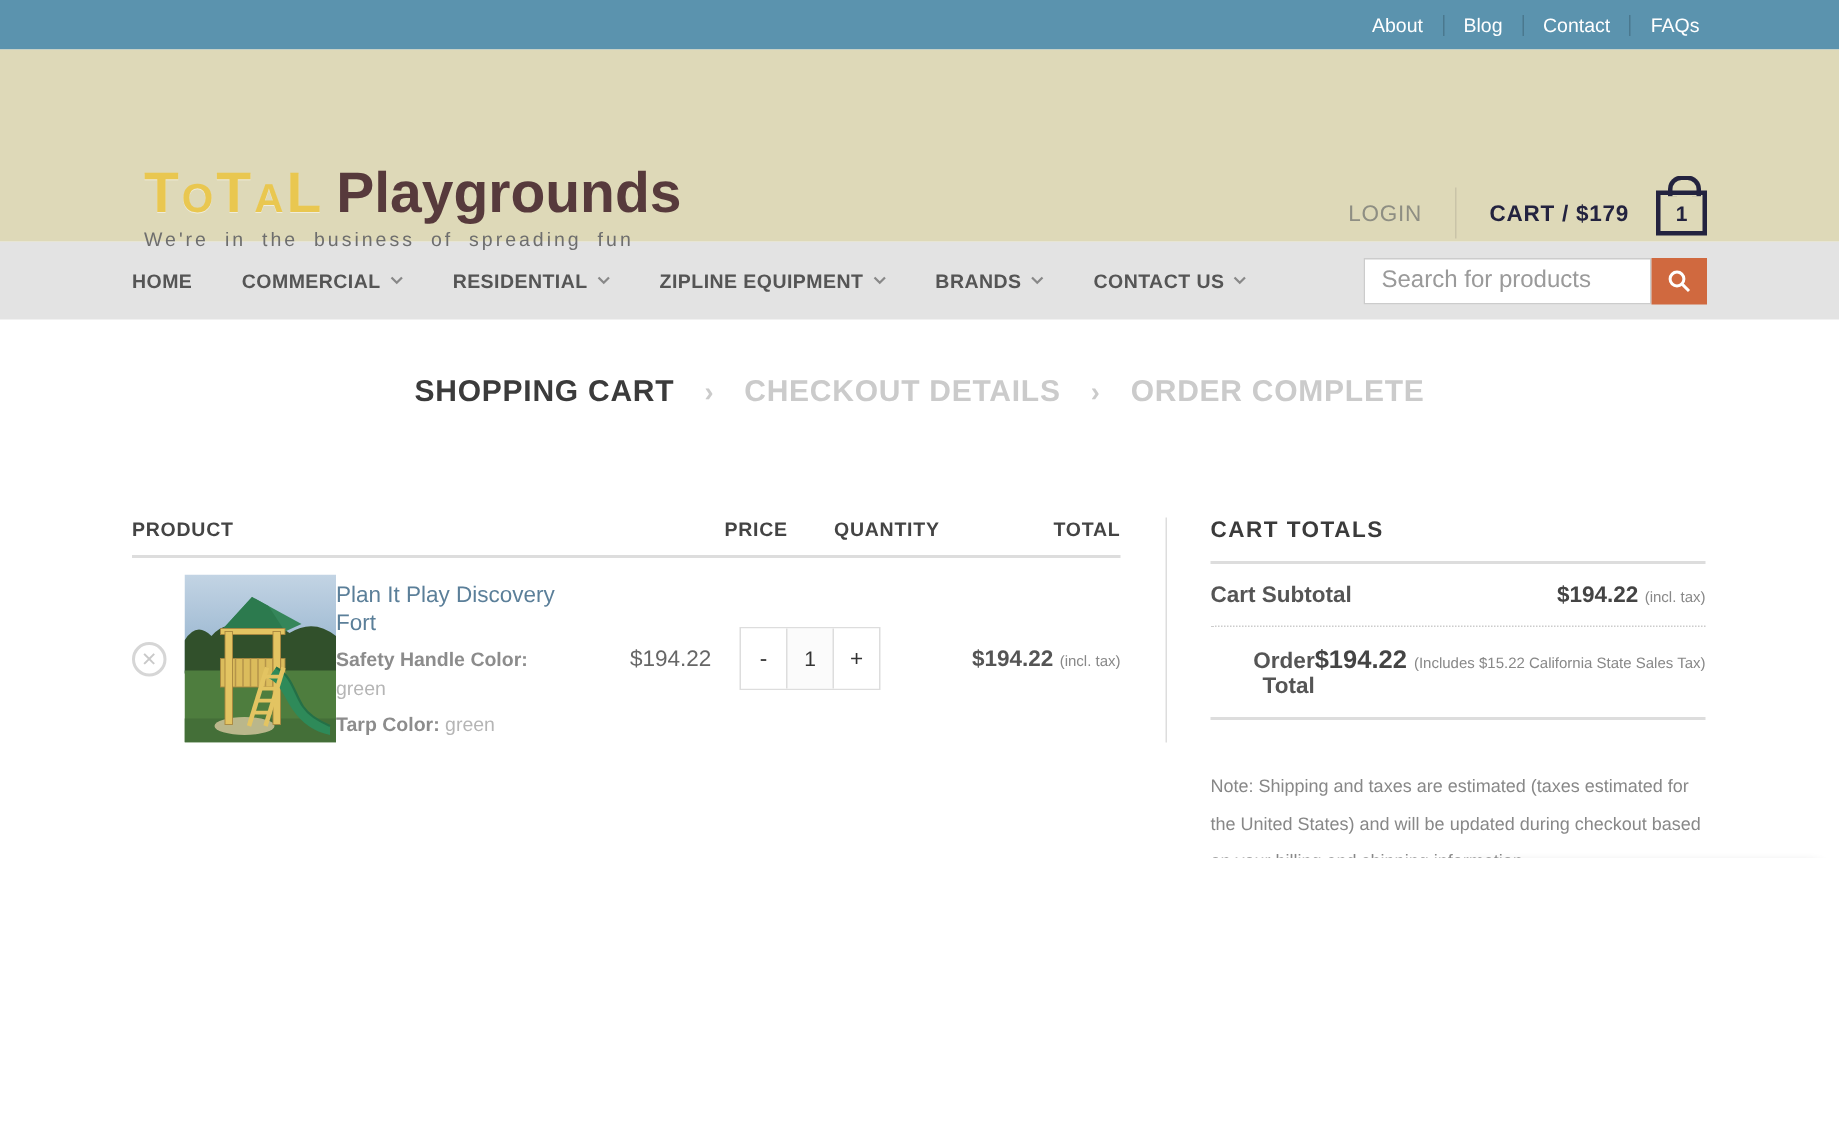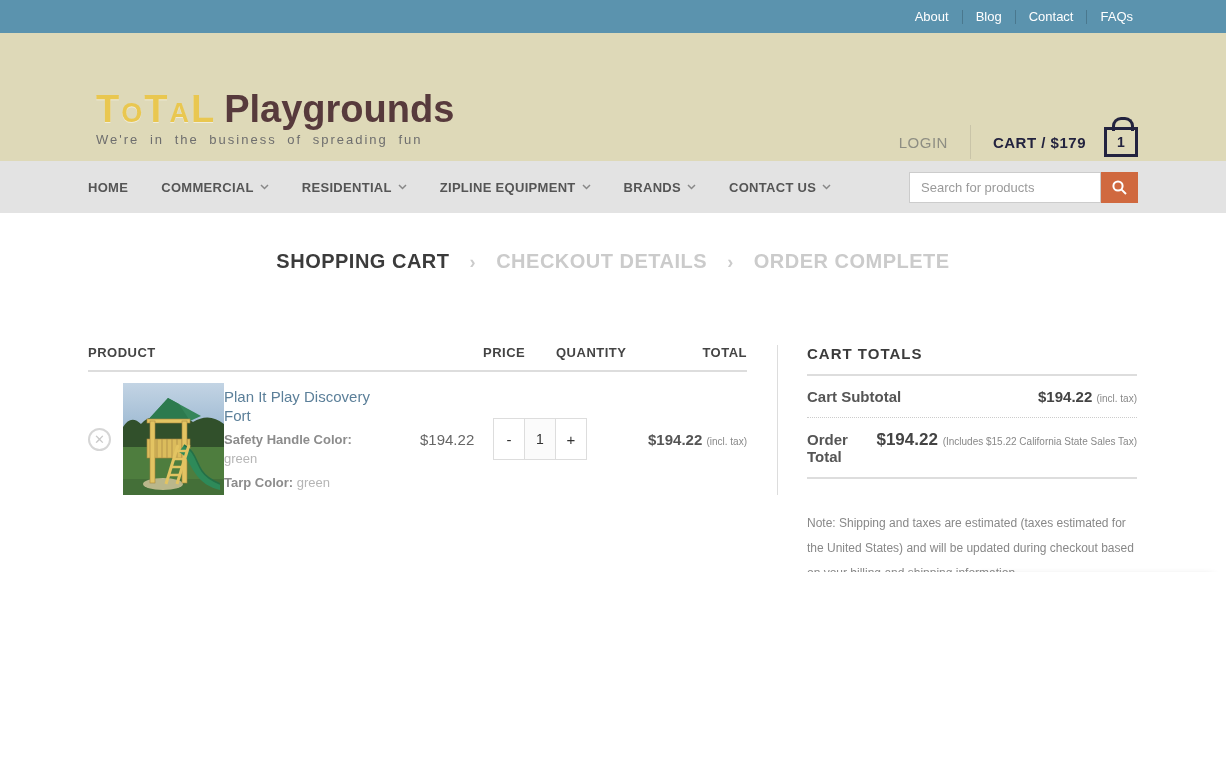--- a/index.html
+++ b/index.html
@@ -7,38 +7,38 @@
   #page { position:relative; width:1226px; height:572px; overflow:hidden; background:#fff; }
 
   
   .topbar { height:33px; background:#5b93ae; display:flex; align-items:center; justify-content:flex-end; padding-right:80px; }
   .topbar a { color:#fff; font-size:13px; text-decoration:none; padding:0 13px; cursor:pointer; }
   .tsep { width:1px; height:14px; background:rgba(0,0,0,0.18); }
 
   
   .header { height:128px; background:#ded9b8; position:relative; }
   .logo { position:absolute; left:96px; top:56px; cursor:pointer; }
-  .logo-line { font-size:38px; line-height:40px; white-space:nowrap; }
+  .logo-line { font-size:38px; line-height:40px; white-space:nowrap;margin-top:20px; }
   .logo-total { font-variant:small-caps; font-weight:bold; color:#e9c750; letter-spacing:2px; text-shadow:0 1px 0 rgba(255,255,255,.5); }
   .logo-play { color:#573a3c; font-weight:600; margin-left:8px; }
   .tagline { margin-top:3px; font-size:13px; letter-spacing:2px; word-spacing:5px; color:#6e6e6e; }
   .account { position:absolute; right:88px; top:92px; display:flex; align-items:center; }
   .login { font-size:15px; color:#8e8e83; letter-spacing:.5px; cursor:pointer; }
   .asep { width:1px; height:34px; background:#c9c4a8; margin:0 22px; }
   .cartlink { font-size:15px; font-weight:bold; color:#23233f; letter-spacing:.5px; cursor:pointer; }
   .bag { position:relative; margin-left:18px; width:34px; height:30px; border:3px solid #23233f; display:flex; align-items:center; justify-content:center; font-size:14px; font-weight:bold; color:#23233f; cursor:pointer; }
   .bag::before { content:''; position:absolute; top:-13px; left:5px; width:16px; height:11px; border:3px solid #23233f; border-bottom:none; border-radius:9px 9px 0 0; }
 
   
   .navbar { height:52px; background:#e3e3e3; display:flex; align-items:center; padding:0 88px; }
   .nav-items { display:flex; align-items:center; }
   .nav-item { display:flex; align-items:center; margin-right:33px; font-size:13px; font-weight:bold; color:#555; letter-spacing:.3px; cursor:pointer; white-space:nowrap; }
   .nav-item svg { margin-left:6px; }
   .search { margin-left:auto; display:flex; }
-  .search input { width:192px; height:31px; border:1px solid #ccc; padding:0 11px; font-size:13px; color:#555; font-family:"Liberation Sans",sans-serif; outline:none; }
+  .search input { width:192px; height:31px; border:1px solid #ccc; padding:0 11px; font-size:16px; color:#555; font-family:"Liberation Sans",sans-serif; outline:none; }
   .search input::placeholder { color:#9a9a9a; }
   .search button { width:37px; height:31px; background:#d0693f; border:none; display:flex; align-items:center; justify-content:center; cursor:pointer; }
 
   
   .breadcrumb { position:absolute; top:250px; left:0; width:100%; text-align:center; font-size:20px; font-weight:bold; letter-spacing:.5px; }
   .bc-active { color:#3b3b3b; cursor:pointer;margin-top:14px; }
   .bc-dim { color:#cbcbcb; }
   .bc-sep { color:#cbcbcb; margin:0 14px; font-size:18px; }
 
   
@@ -60,21 +60,21 @@
   .stepper button { width:30px; border:none; background:#fff; font-size:15px; color:#333; cursor:pointer; }
   .stepper input { width:32px; border:none; border-left:1px solid #ddd; border-right:1px solid #ddd; background:#fbfbfb; text-align:center; font-size:14px; color:#333; font-family:"Liberation Sans",sans-serif; outline:none; }
   .ptotal { flex:1; text-align:right; font-size:15px; font-weight:bold; color:#555; white-space:nowrap; }
   .ptotal small, .tval small, .oval small { font-size:10px; font-weight:normal; color:#888; }
   .v-divider { position:absolute; left:777px; top:345px; width:1px; height:150px; background:#ddd; }
 
   
   .totals { position:absolute; left:807px; top:345px; width:330px; }
   .totals h3 { font-size:15px; font-weight:bold; color:#3b3b3b; letter-spacing:1px; padding-bottom:12px; border-bottom:2px solid #ddd; }
   .trow { display:flex; justify-content:space-between; align-items:baseline; padding:12px 0; font-size:15px; }
-  .trow .tlab { font-weight:bold; color:#555; }
+  .trow .tlab { font-weight:bold; color:#555;text-align:right; }
   .row-sub { border-bottom:1px dotted #ccc; }
   .row-ship { border-bottom:1px solid #ddd; }
   .row-order { border-bottom:2px solid #ddd; }
   .tval { font-weight:bold; color:#444; white-space:nowrap; }
   .ship-val { color:#777; font-weight:normal; }
   .oval { font-weight:bold; font-size:17px; color:#444; white-space:nowrap; }
   .note { margin-top:32px; font-size:12px; color:#888; line-height:25px; }
   .btn { width:100%; height:38px; border:none; color:#fff; font-weight:bold; font-size:15px; letter-spacing:.5px; cursor:pointer; font-family:"Liberation Sans",sans-serif; }
   .btn-update { margin-top:16px; background:#201f4e; }
   .btn-checkout { margin-top:13px; background:#d0693f; }

